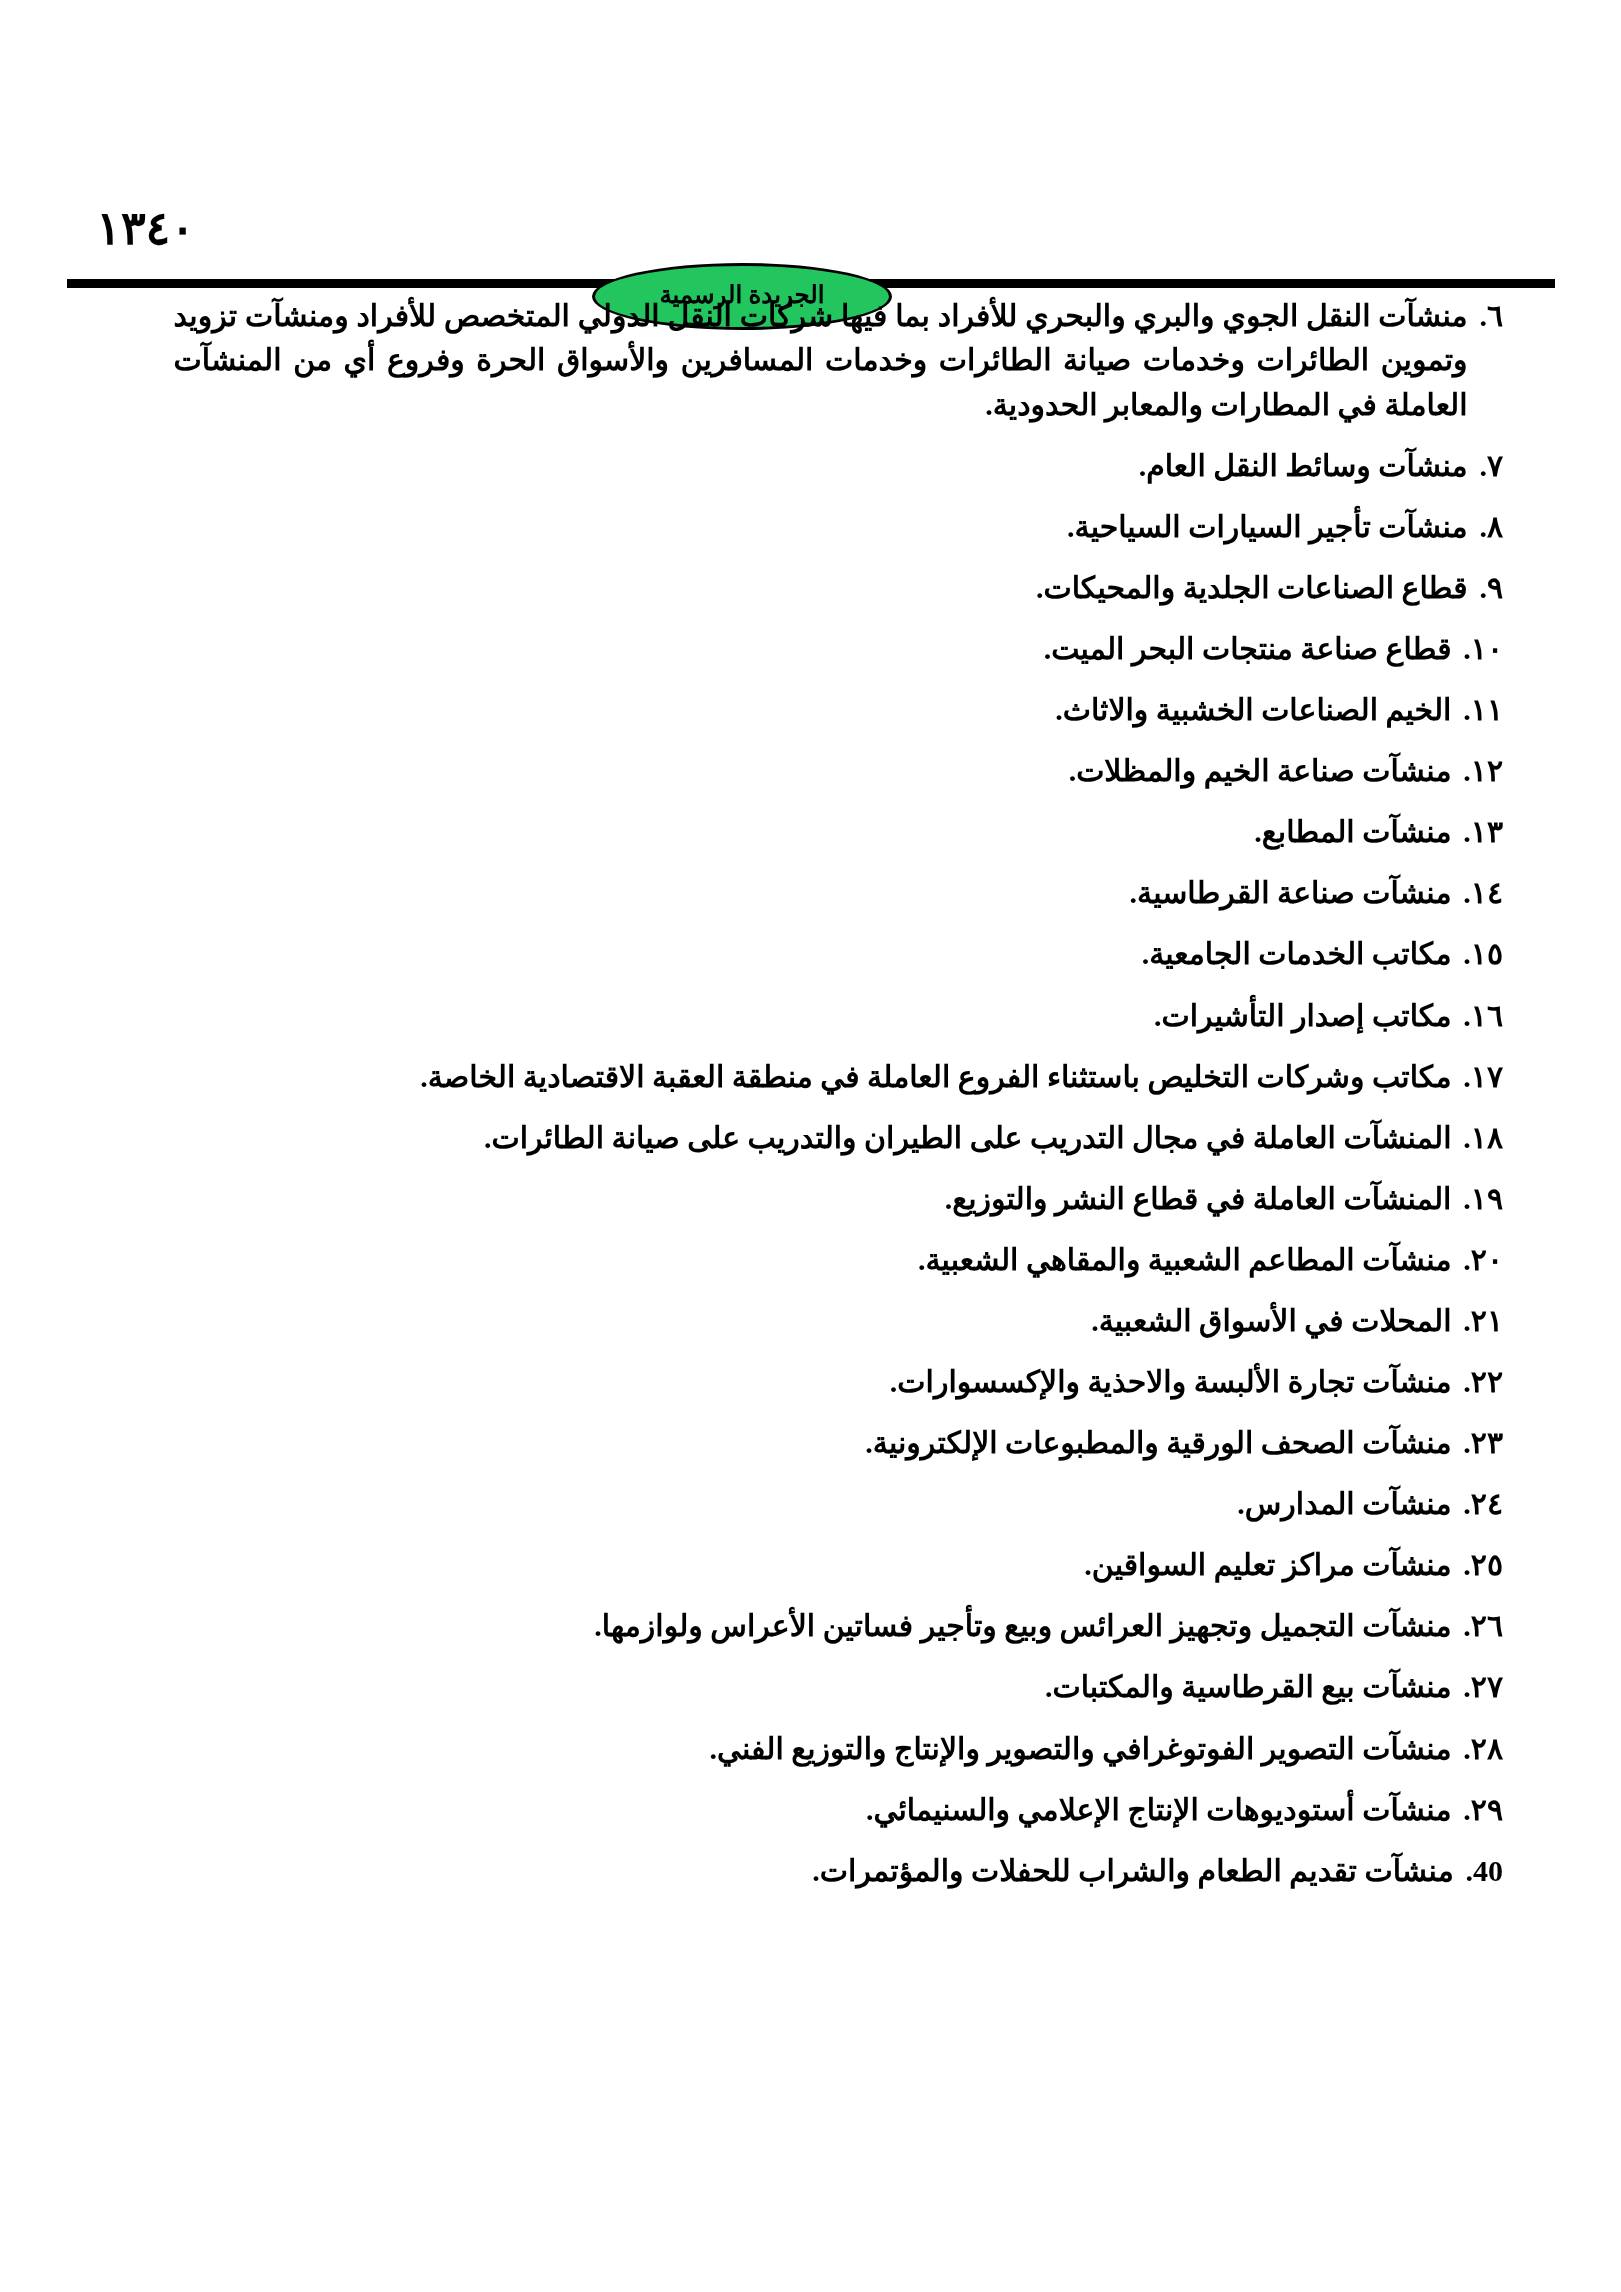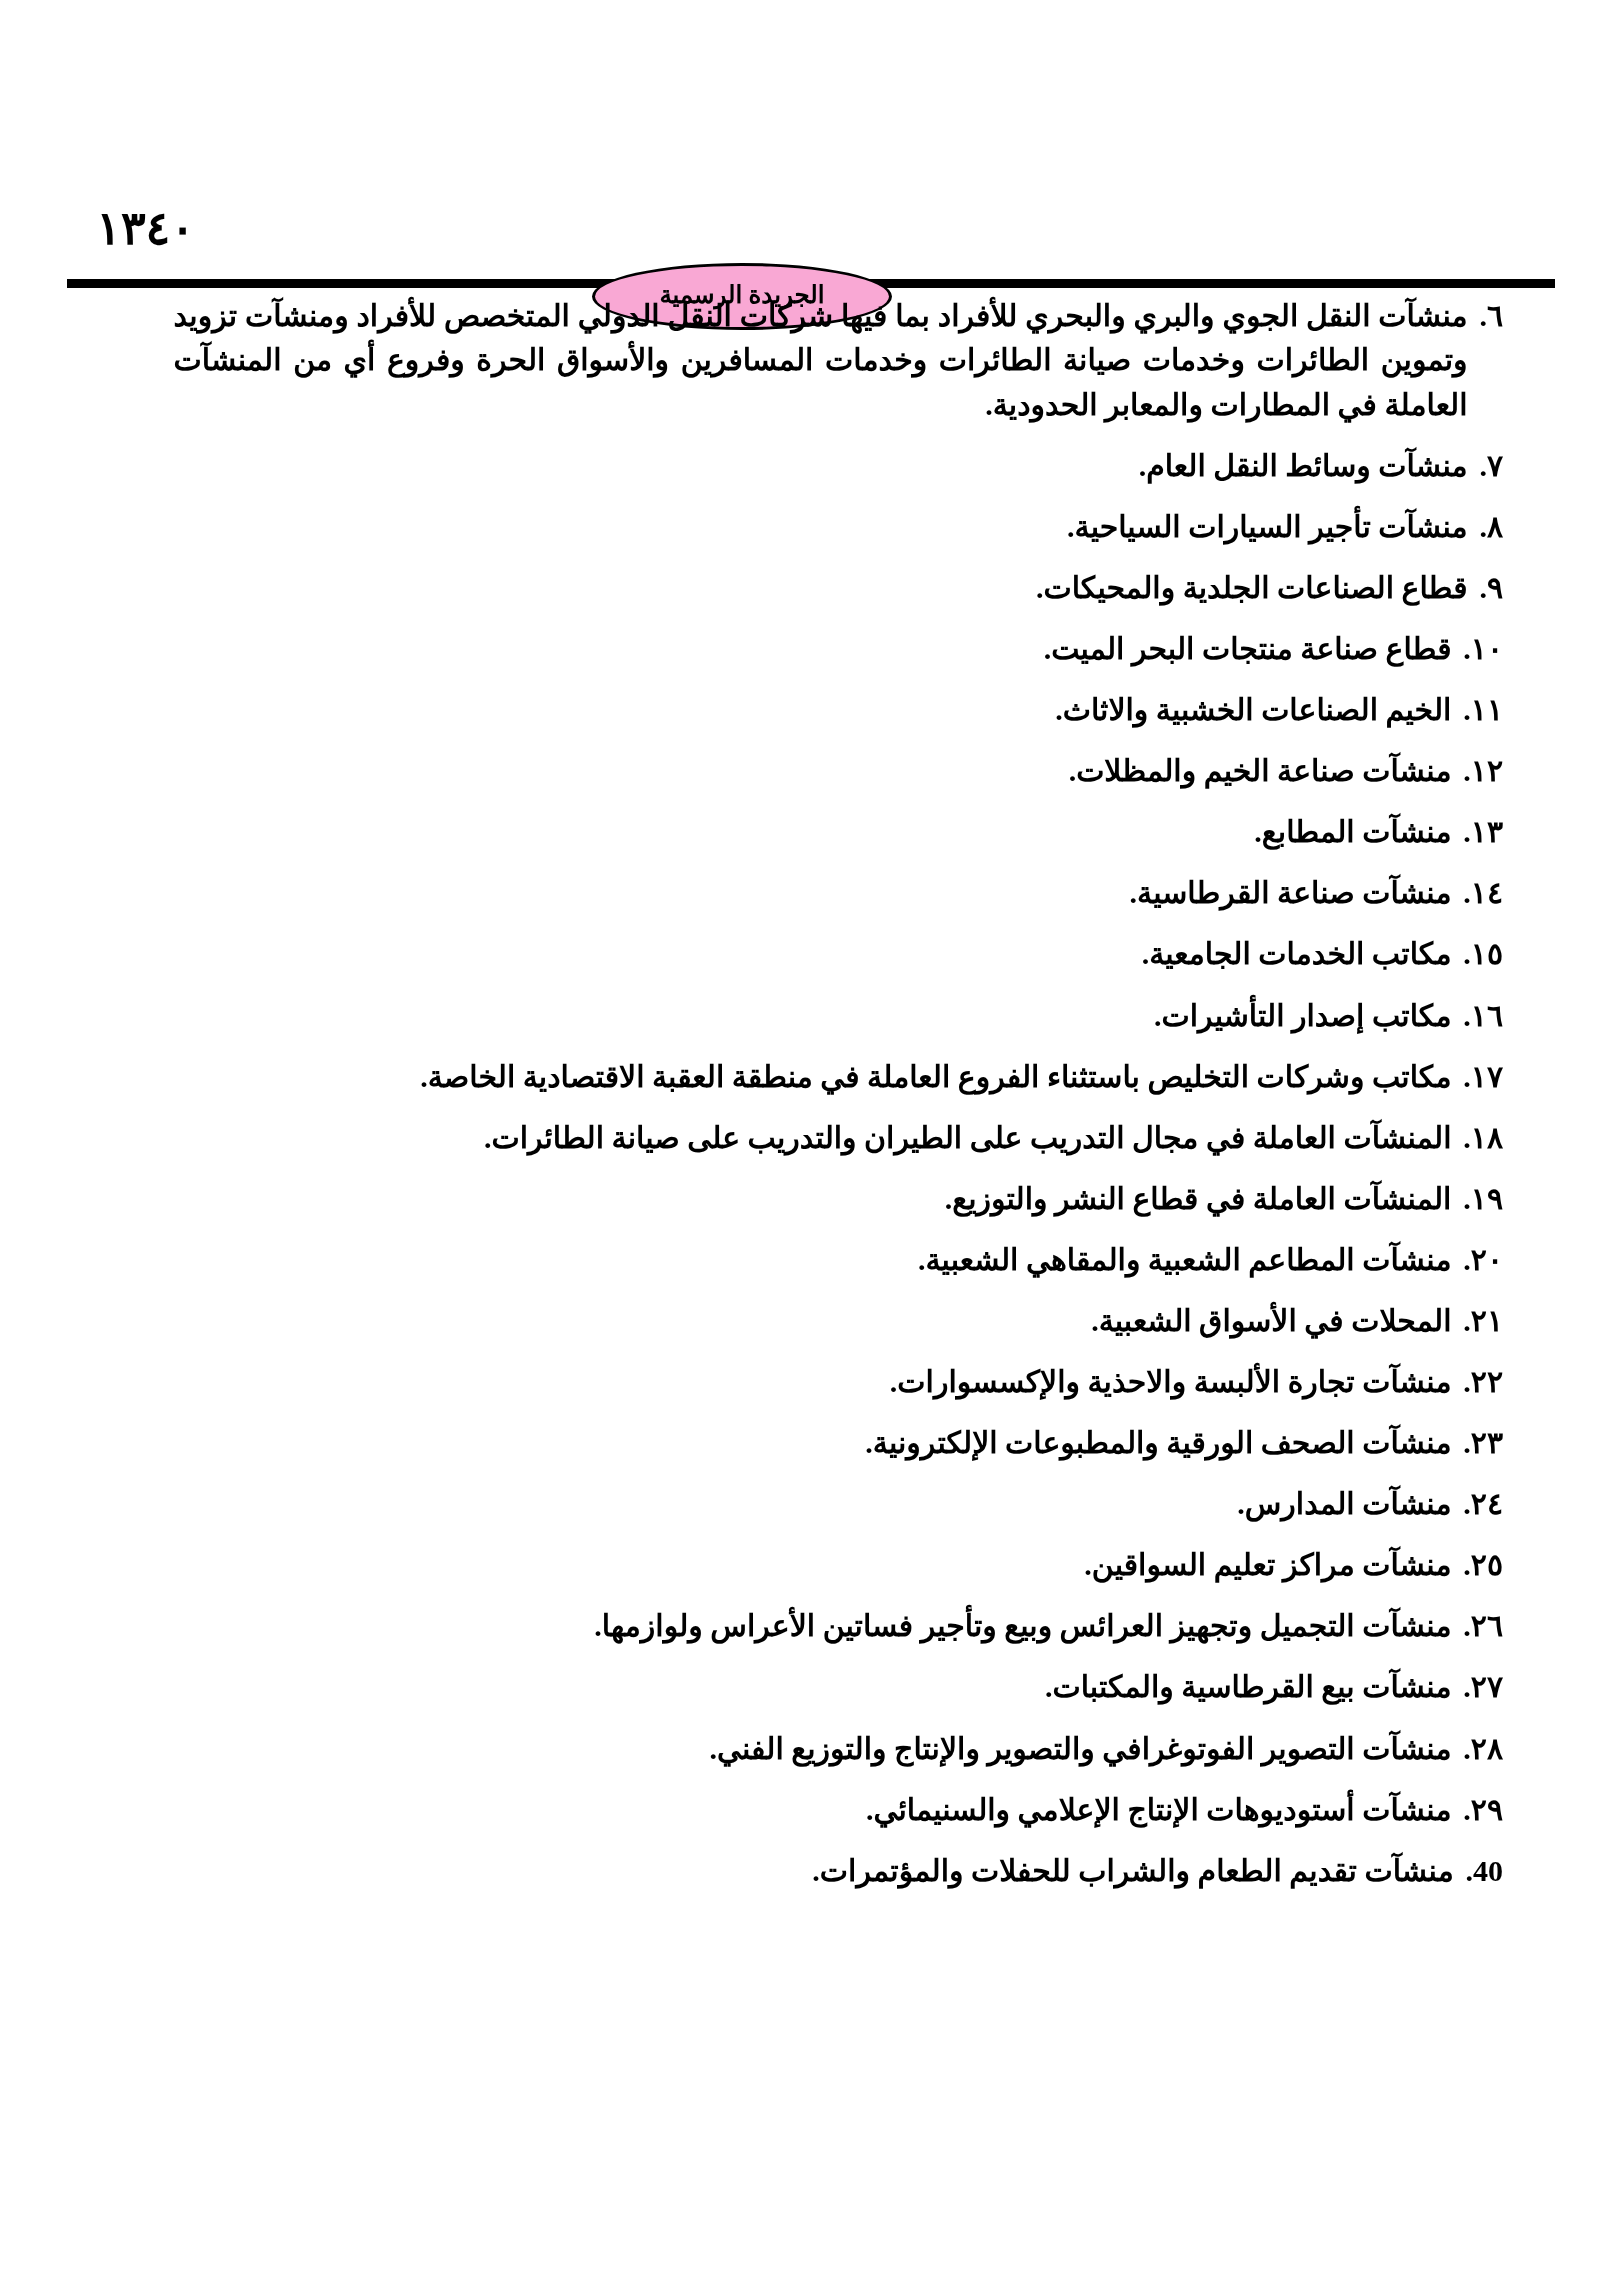--- a/index.html
+++ b/index.html
@@ -52,21 +52,21 @@
     background: #000000;
   }
   .oval {
     position: absolute;
     top: 165px;
     left: 592px;
     width: 294px;
     height: 61px;
     border: 3.9px solid #000000;
     border-radius: 50% / 50%;
-    background: #f9a8d4;
+    background: #22c55e;
     display: flex;
     align-items: center;
     justify-content: center;
   }
   .oval-text {
     font-family: "Liberation Serif", "DejaVu Serif", serif;
     font-size: 24.5px;
     font-weight: bold;
     color: #000000;
     line-height: 1;

